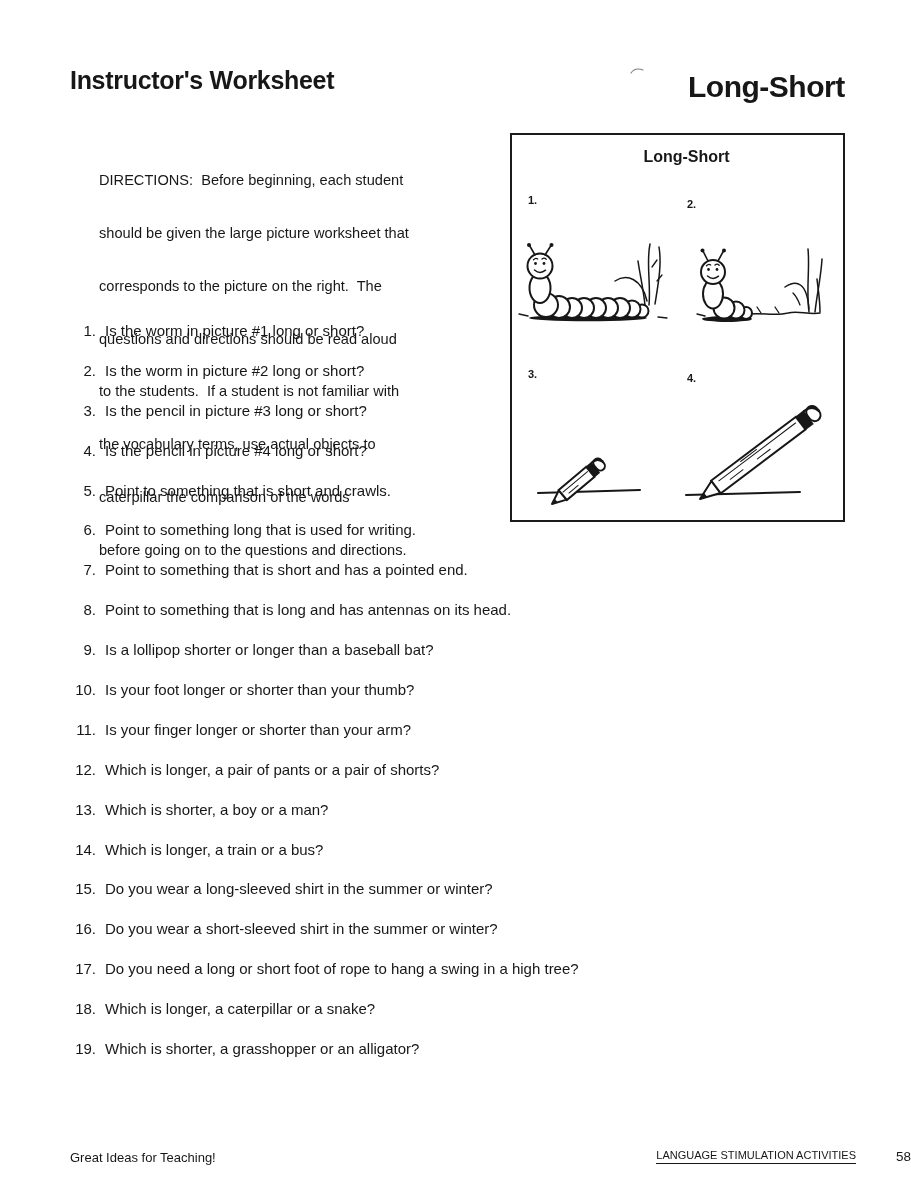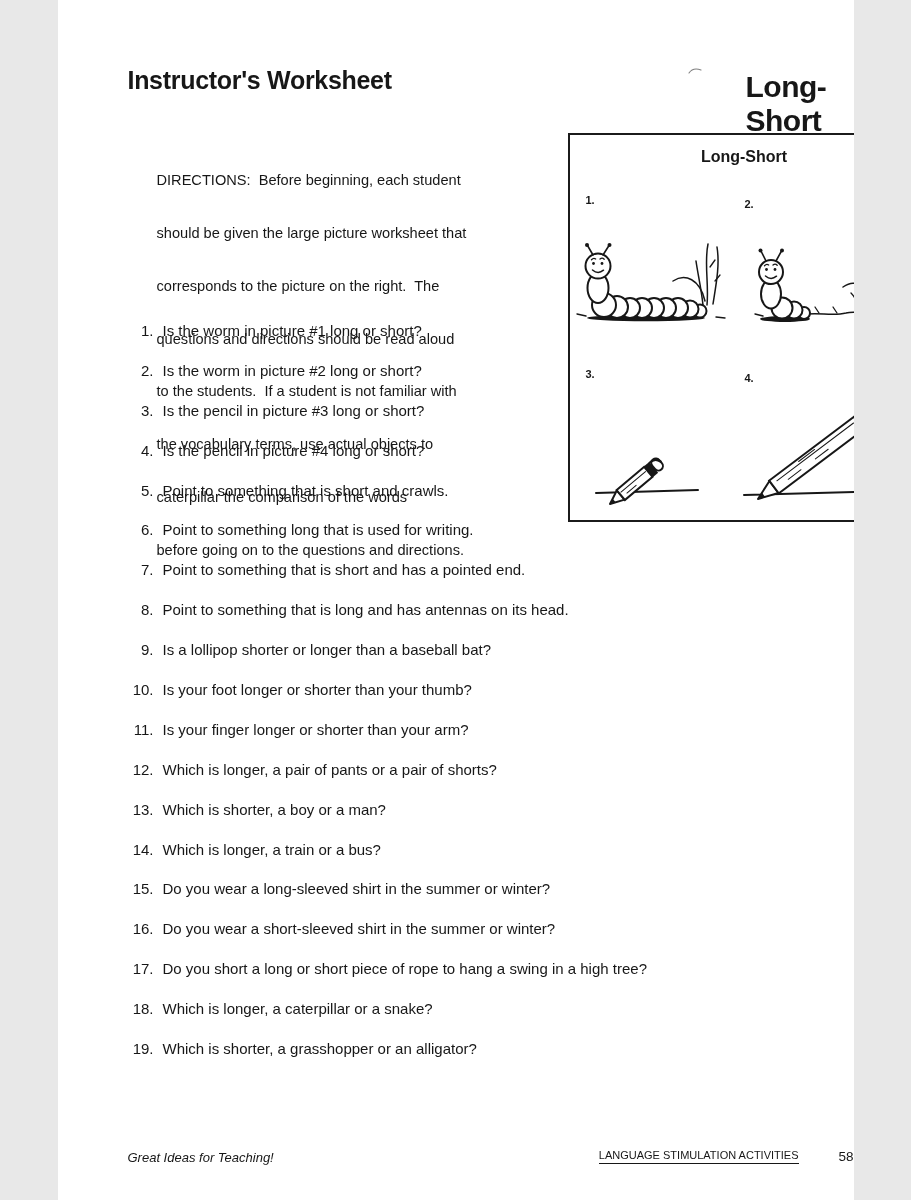--- a/index.html
+++ b/index.html
@@ -1,17 +1,17 @@
 <!DOCTYPE html>
 <html><head>
 <meta charset="utf-8">
 <style>
   html,body{margin:0;padding:0;background:#e8e8e8;}
   .page{
-    position:relative;width:796px;height:1200px;margin:0 auto;
+    position:relative;width:911px;height:1200px;margin:0 auto;
     background:#ffffff;overflow:hidden;
     font-family:"Liberation Sans", sans-serif;color:#171717;
   }
   
   .title-left{
     position:absolute;left:70px;top:66px;
     font-size:25px;font-weight:700;letter-spacing:-0.3px;
   }
   .title-right{
     position:absolute;left:688px;top:70px;
@@ -43,21 +43,21 @@
   .illus.p3i{left:8px;top:294px;}
   .illus.p4i{left:158px;top:246px;}
   
   .questions{
     position:absolute;left:62px;top:322px;width:720px;
     list-style:none;margin:0;padding:0;font-size:15px;
   }
   .questions li{display:flex;height:18px;line-height:18px;margin-bottom:21.9px;}
   .q-num{width:34px;text-align:right;padding-right:9px;flex:none;}
   
-  .footer-left{position:absolute;left:70px;top:1150px;font-size:13px;font-style:italic;}
+  .footer-left{position:absolute;left:70px;top:1150px;font-size:13px;}
   .footer-center{position:absolute;left:0;right:0;top:1149px;text-align:right;font-size:13.5px;}
   .footer-right{
     position:absolute;right:55px;top:1149px;font-size:11px;
     border-bottom:1.5px solid #171717;padding-bottom:2px;
   }
   svg .ln{stroke:#171717;fill:none;stroke-linecap:round;}
   svg .seg{fill:#ffffff;stroke:#171717;stroke-width:2;}
   svg .ink{fill:#171717;stroke:none;}
 </style>
 </head>
@@ -251,21 +251,21 @@
     <li>
         <span class="q-num">15.</span>
         <span>Do you wear a long-sleeved shirt in the summer or winter?</span>
       </li>
     <li>
         <span class="q-num">16.</span>
         <span>Do you wear a short-sleeved shirt in the summer or winter?</span>
       </li>
     <li>
         <span class="q-num">17.</span>
-        <span>Do you short a long or short piece of rope to hang a swing in a high tree?</span>
+        <span>Do you need a long or short foot of rope to hang a swing in a high tree?</span>
       </li>
     <li>
         <span class="q-num">18.</span>
         <span>Which is longer, a caterpillar or a snake?</span>
       </li>
     <li>
         <span class="q-num">19.</span>
         <span>Which is shorter, a grasshopper or an alligator?</span>
       </li>
   </ol>

